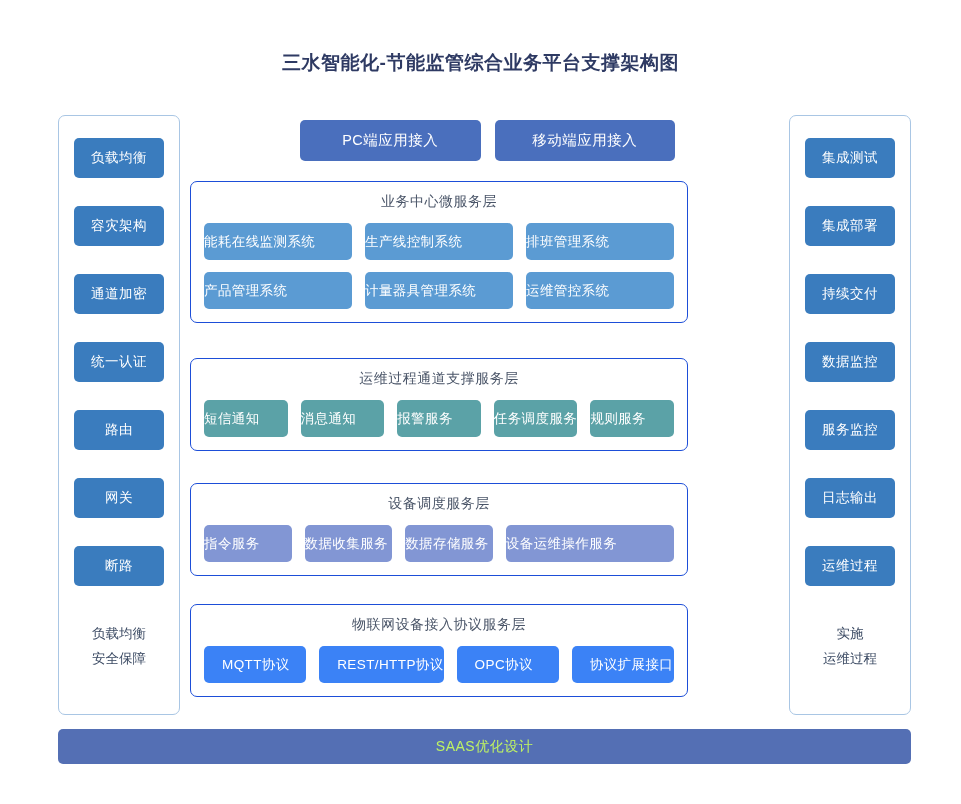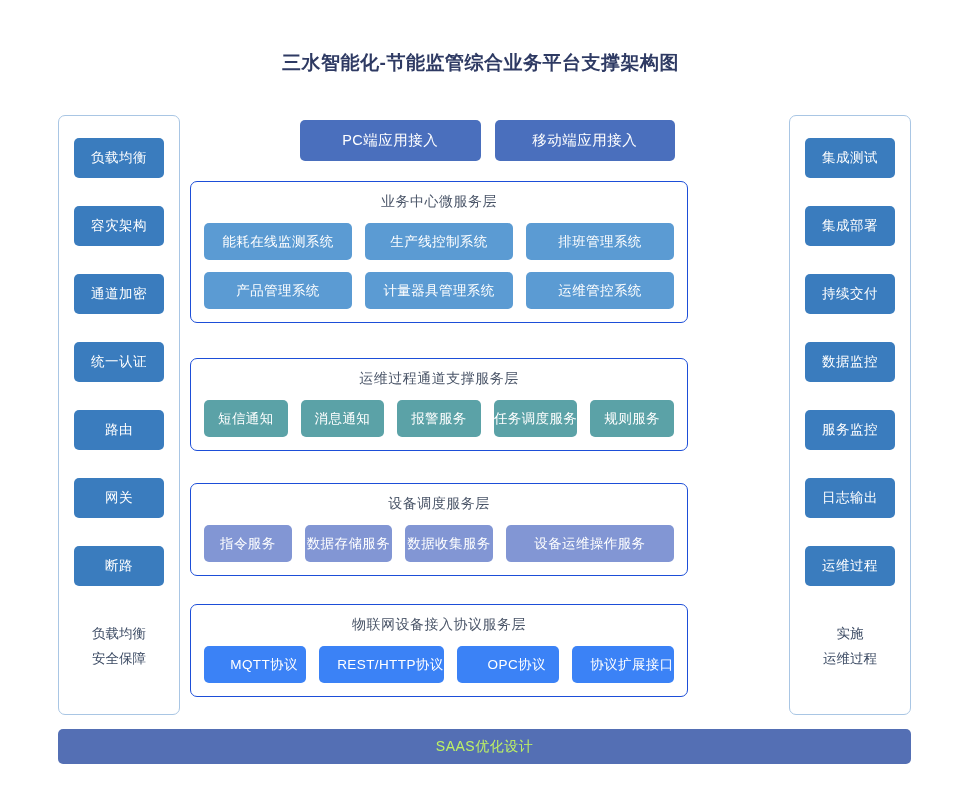--- a/index.html
+++ b/index.html
@@ -114,21 +114,20 @@
   }
   .layer-row + .layer-row { margin-top: 12px; }
 
   .node {
     height: 37px;
     border-radius: 5px;
     color: #ffffff;
     font-size: 13.5px;
     display: flex;
     align-items: center;
-    justify-content: center;
     letter-spacing: 0.4px;
     flex: 1 1 0;
     white-space: nowrap;
   }
 
   
   .node.biz   { background: #5b9bd3; }
   .node.chan  { background: #5ba2a7; }
   .node.dev   { background: #8296d4; }
   .node.iot   { background: #3b82f6; padding-left: 18px; }
@@ -276,24 +275,24 @@
   </div>
 </div>
 
 <div class="layer" id="layer-device">
   <div class="layer-title">设备调度服务层</div>
   <div class="layer-row">
     <div class="node dev">
         <span>指令服务</span>
       </div>
     <div class="node dev">
+        <span>数据收集服务</span>
+      </div>
+    <div class="node dev">
         <span>数据存储服务</span>
-      </div>
-    <div class="node dev">
-        <span>数据收集服务</span>
       </div>
     <div class="node dev wide">
         <span>设备运维操作服务</span>
       </div>
   </div>
 </div>
 
 <div class="layer" id="layer-iot">
   <div class="layer-title">物联网设备接入协议服务层</div>
   <div class="layer-row">

